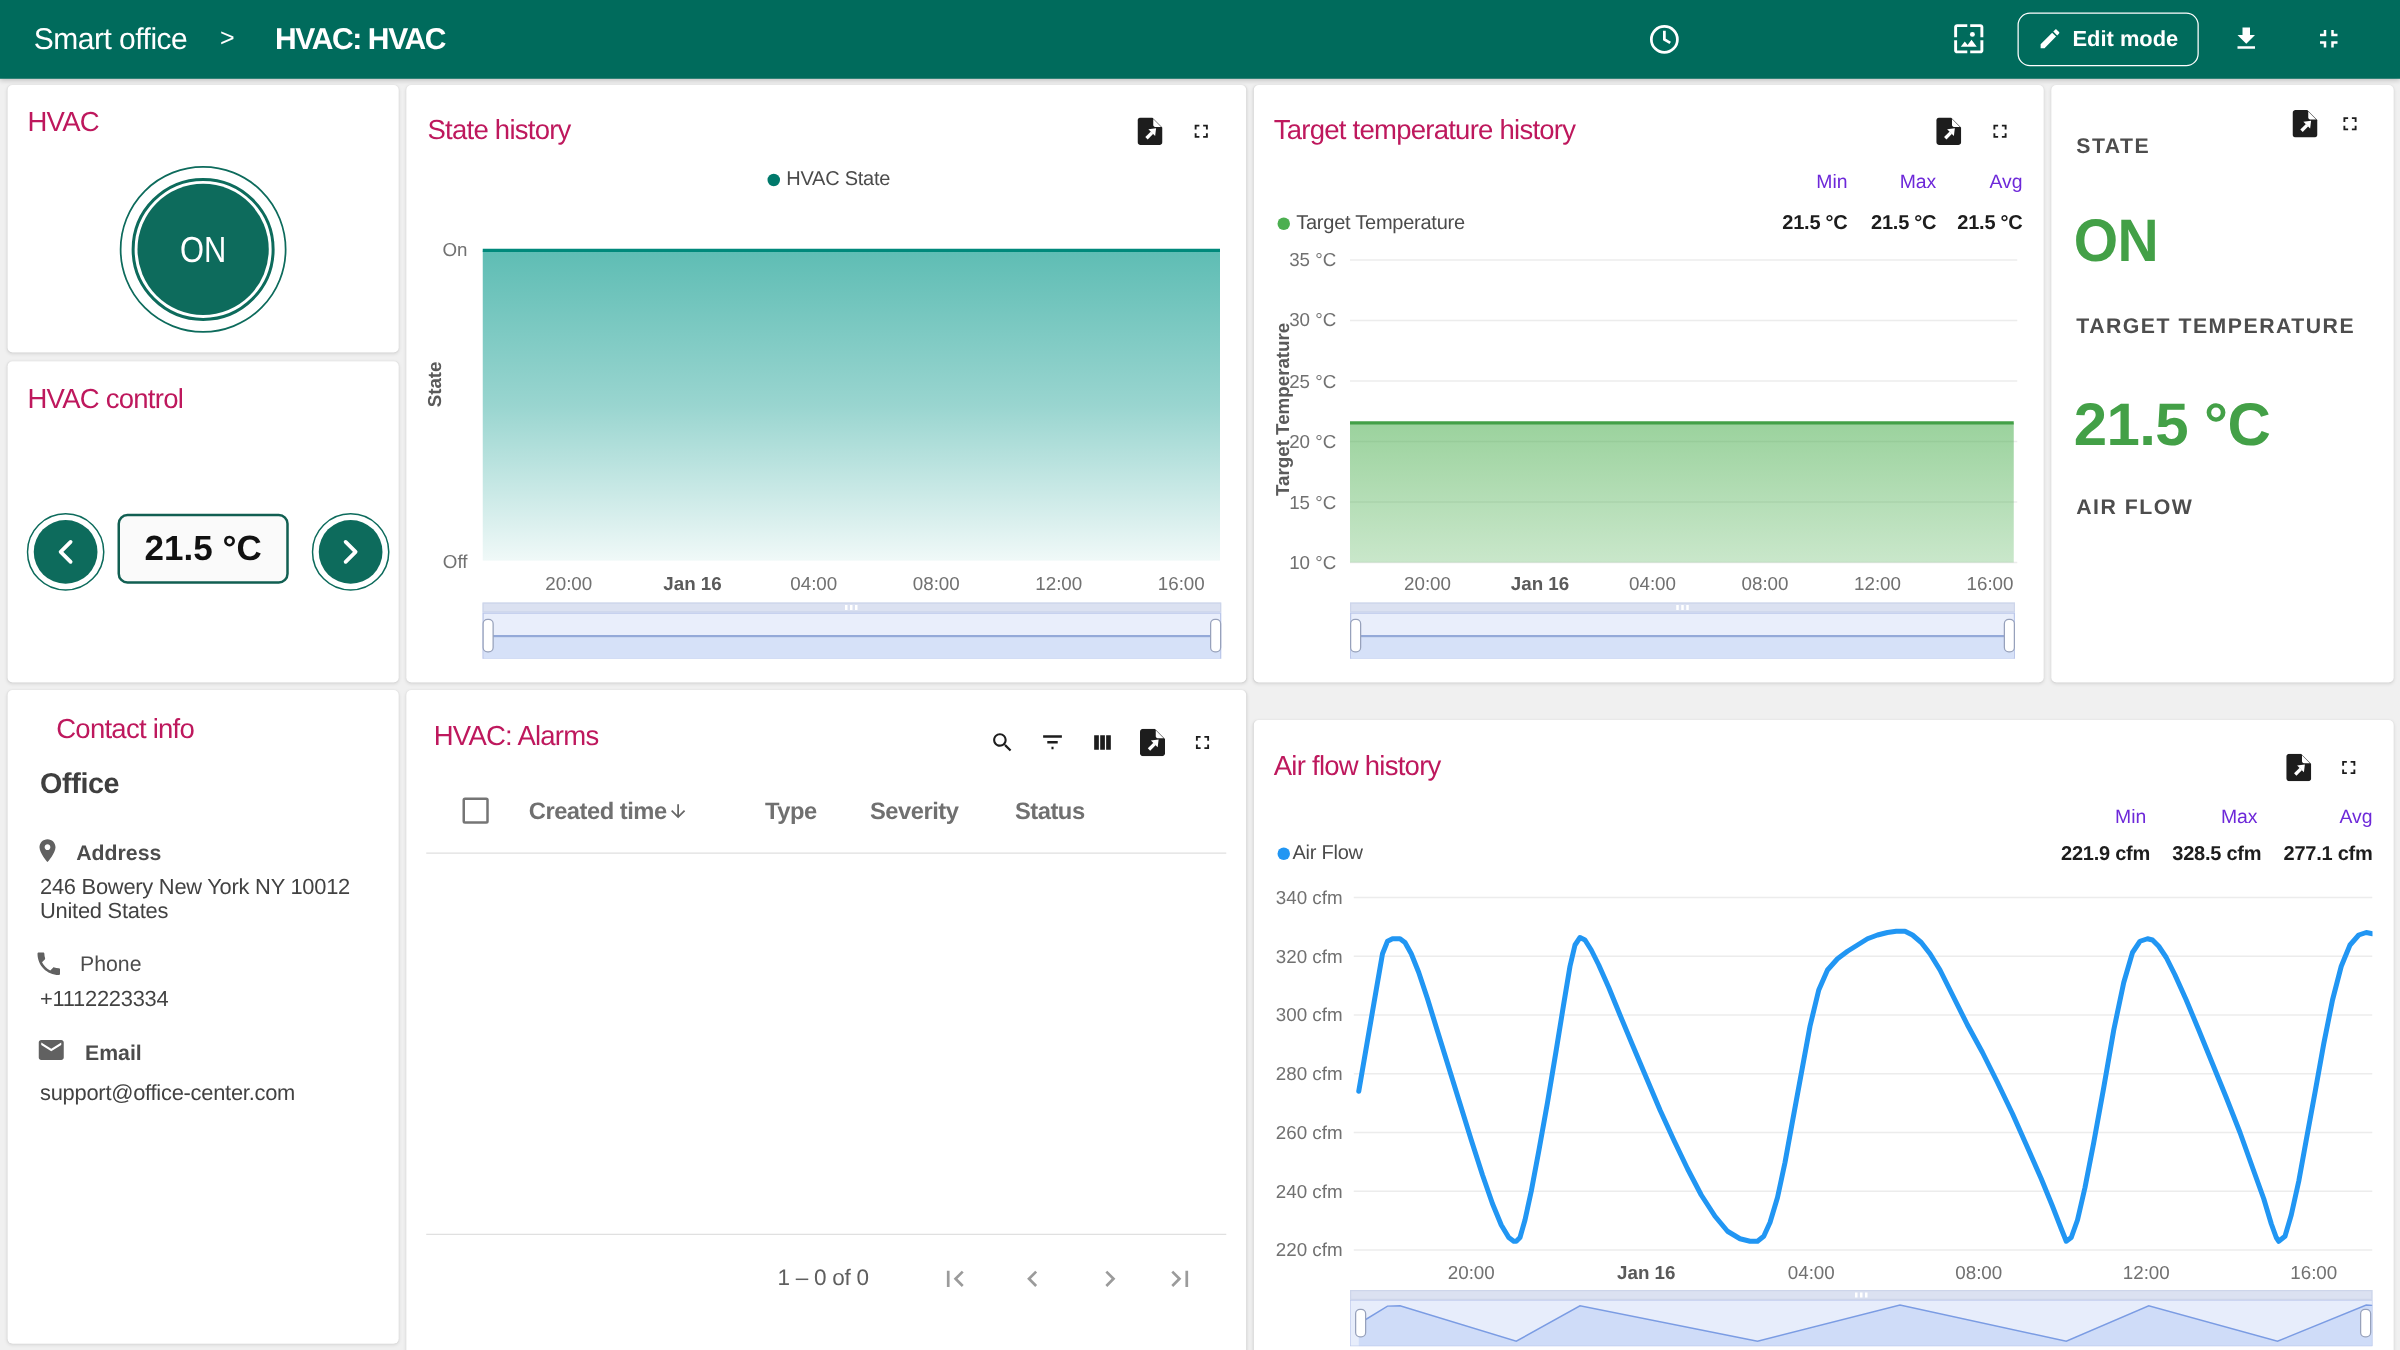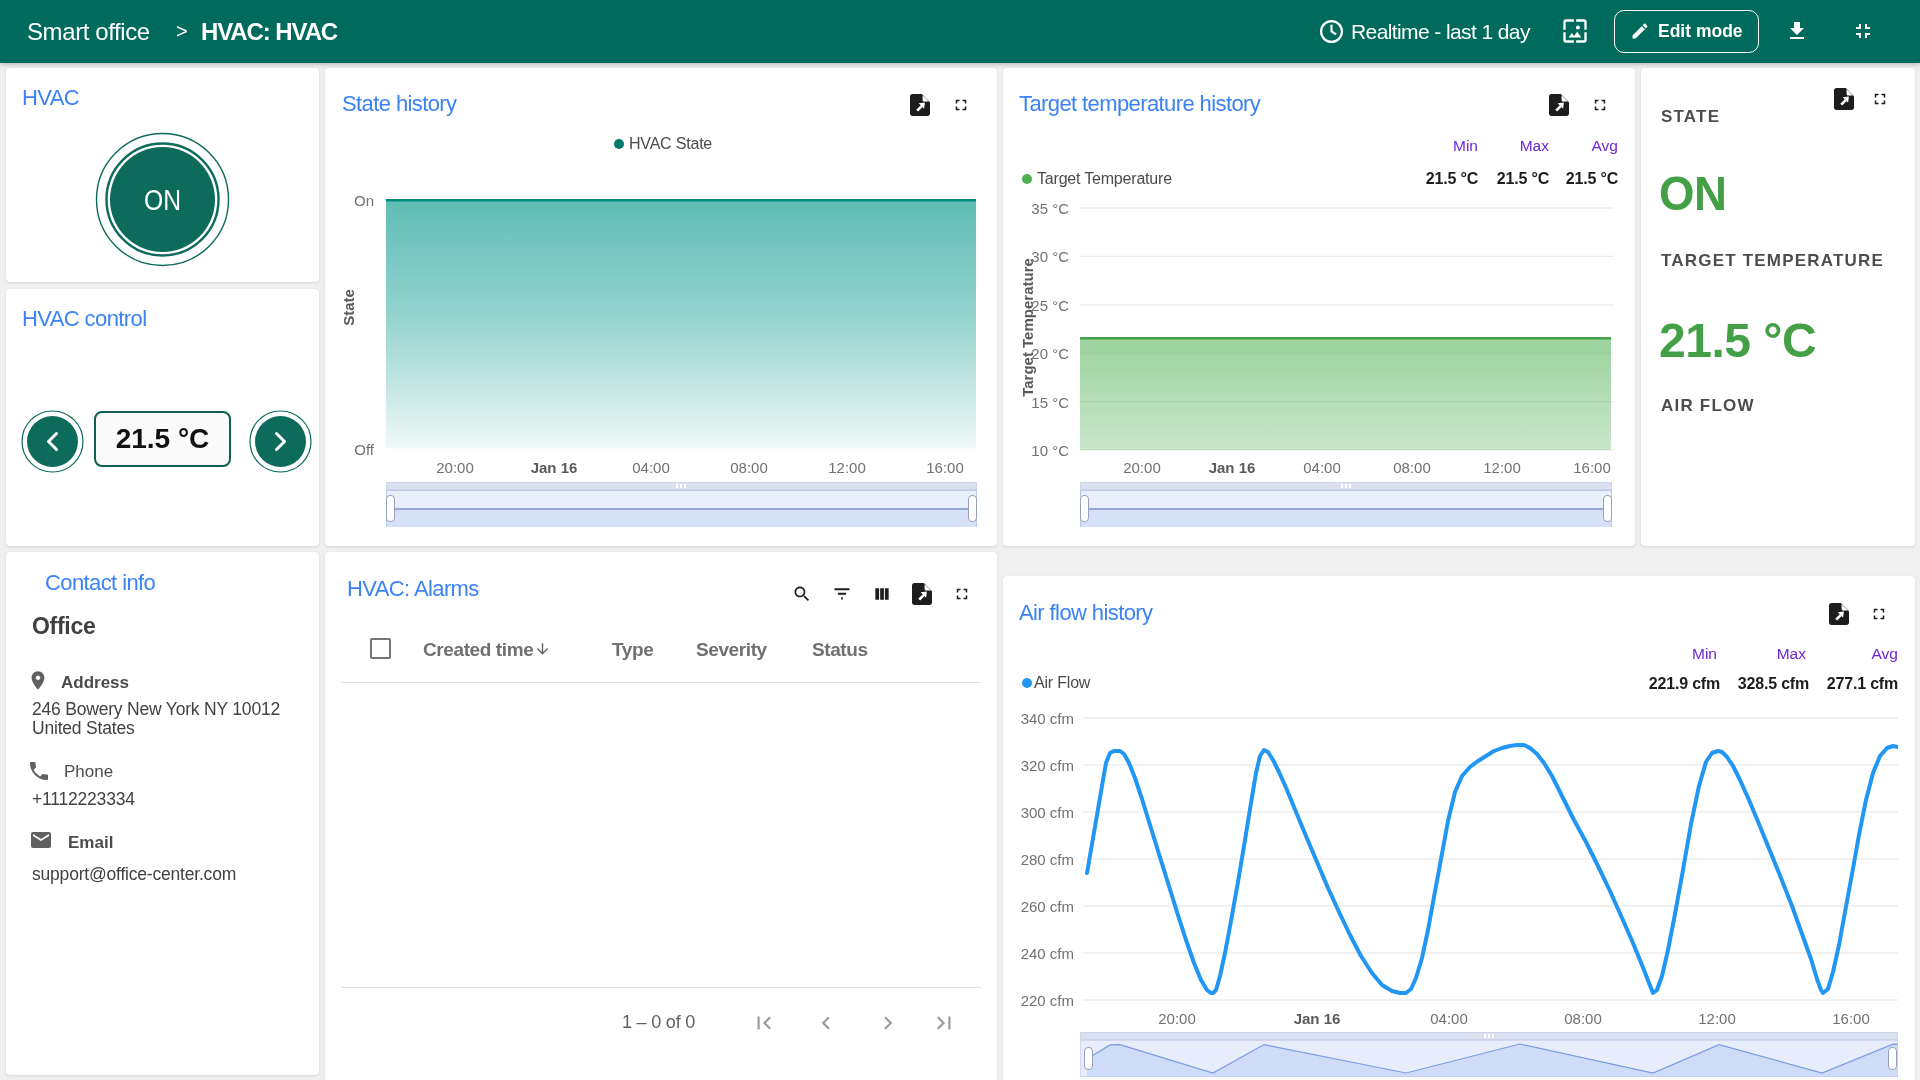--- a/index.html
+++ b/index.html
@@ -1,43 +1,42 @@
 <!DOCTYPE html>
 <html><head><meta charset="utf-8">
 <style>
 html,body{margin:0;padding:0;}
 body{width:1920px;height:1080px;overflow:hidden;background:#f0f0f0;font-family:"Liberation Sans",sans-serif;-webkit-font-smoothing:antialiased;}
 #root{position:relative;width:1920px;height:1080px;}
 .abs{position:absolute;}
 #topbar{position:absolute;left:0;top:0;width:1920px;height:63px;background:#006b5c;box-shadow:0 2px 4px rgba(0,0,0,.2);}
 #topbar .bc{position:absolute;top:0;height:63px;line-height:63px;color:#fff;font-size:24px;letter-spacing:-0.4px;}
 .card{position:absolute;background:#fff;border-radius:4px;box-shadow:0 1px 3px rgba(0,0,0,.11),0 0 1px rgba(0,0,0,.06);}
-.wtitle{position:absolute;font-size:22px;color:#3b82f6;letter-spacing:-0.6px;white-space:nowrap;}
+.wtitle{position:absolute;font-size:22px;color:#be185d;letter-spacing:-0.6px;white-space:nowrap;}
 .axis{position:absolute;font-size:15px;color:#717171;white-space:nowrap;}
 .axisb{position:absolute;font-size:15px;font-weight:bold;color:#5a5a5a;white-space:nowrap;}
 .ylab{position:absolute;font-size:15px;color:#717171;white-space:nowrap;text-align:right;}
 .leg{position:absolute;font-size:16px;color:#4b4b4b;white-space:nowrap;letter-spacing:-0.2px;}
 .mma{position:absolute;font-size:15.5px;color:#6d28d9;white-space:nowrap;text-align:right;}
 .mmv{position:absolute;font-size:16px;font-weight:bold;color:#1d1d1d;white-space:nowrap;text-align:right;letter-spacing:-0.2px;}
 .dot{position:absolute;width:10px;height:10px;border-radius:50%;}
 .statelab{position:absolute;left:20px;font-size:17px;font-weight:bold;color:#4d4d4d;letter-spacing:1.2px;}
 .stateval{position:absolute;left:18px;font-size:48px;font-weight:bold;letter-spacing:-0.5px;}
 </style></head>
 <body>
 <div id="root">
 
 <div id="topbar">
   <span class="bc" style="left:27px;">Smart office</span>
   <span class="bc" style="left:176px;font-size:20px;">&gt;</span>
-  <span class="bc" style="left:201px;font-weight:bold;letter-spacing:-1.1px;">HVAC: HVAC</span>
+  <span class="bc" style="left:220px;font-weight:bold;letter-spacing:-1.1px;">HVAC: HVAC</span>
   <svg class="abs" style="left:1319px;top:19px;" width="25" height="25" viewBox="0 0 24 24">
         <circle cx="12" cy="12" r="10" fill="none" stroke="#fff" stroke-width="2.1"></circle>
         <path d="M12 6.5V12l3.6 2.2" fill="none" stroke="#fff" stroke-width="2.1" stroke-linecap="square"></path>
       </svg>
-  <span class="bc" style="left:1351px;font-size:21px;letter-spacing:-0.6px;">Realtime - last 1 day</span>
   <svg class="abs" style="left:1561px;top:17px;" width="28" height="28" viewBox="0 0 24 24" fill="#fff">
         <path d="M4 4h7V2H4c-1.1 0-2 .9-2 2v7h2V4zm9-2v2h7v7h2V4c0-1.1-.9-2-2-2h-7zm7 18h-7v2h7c1.1 0 2-.9 2-2v-7h-2v7zM4 13H2v7c0 1.1.9 2 2 2h7v-2H4v-7z"></path>
         <circle cx="14.5" cy="9" r="1.7"></circle>
         <path d="M6.5 17.5h11l-3.6-4.8-2.7 3.6-1.9-2.5z"></path>
       </svg>
   <div class="abs" style="left:1614px;top:10px;width:143px;height:41px;border:1.5px solid #fff;border-radius:10px;"></div>
   <svg class="abs" style="left:1630px;top:21px;" width="20" height="20" viewBox="0 0 24 24" fill="#fff">
         <path d="M3 17.25V21h3.75L17.81 9.94l-3.75-3.75L3 17.25zM20.71 7.04c.39-.39.39-1.02 0-1.41l-2.34-2.34c-.39-.39-1.02-.39-1.41 0l-1.83 1.83 3.75 3.75 1.83-1.83z"></path>
       </svg>
   <span class="bc" style="left:1658px;font-size:17.5px;font-weight:bold;letter-spacing:0;">Edit mode</span>

